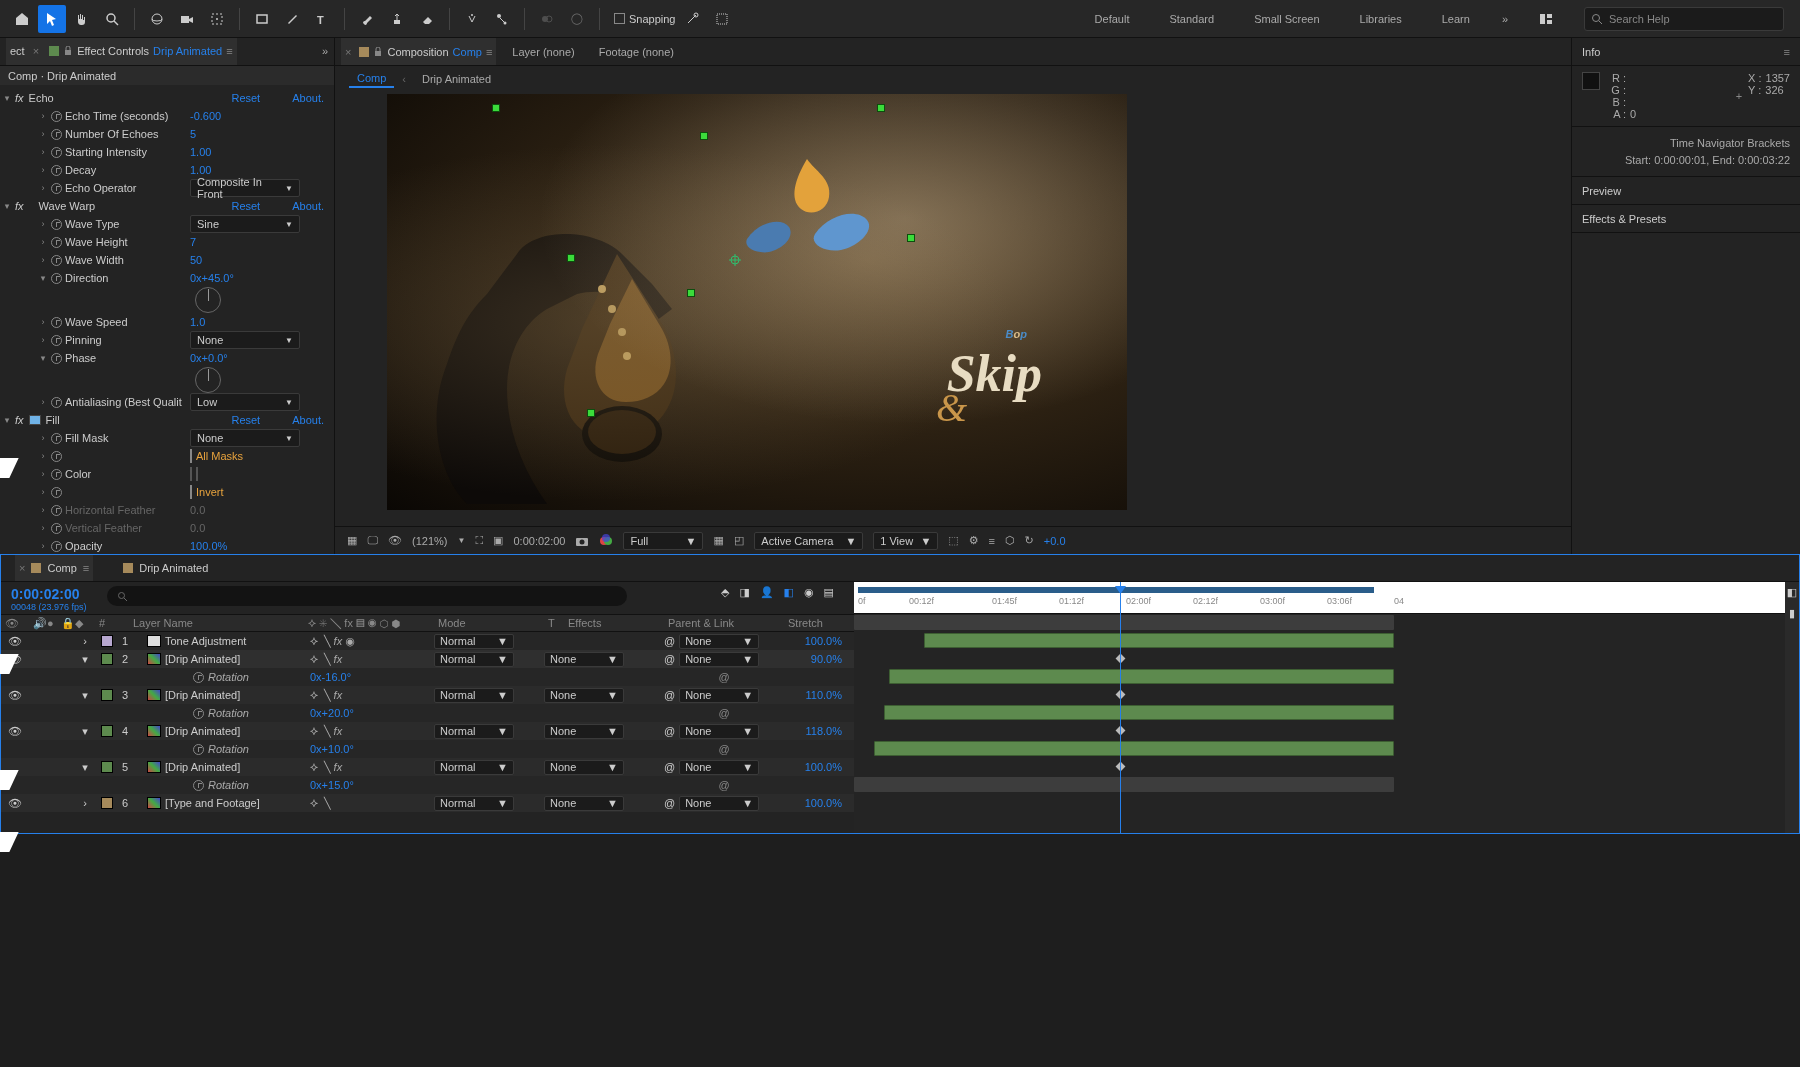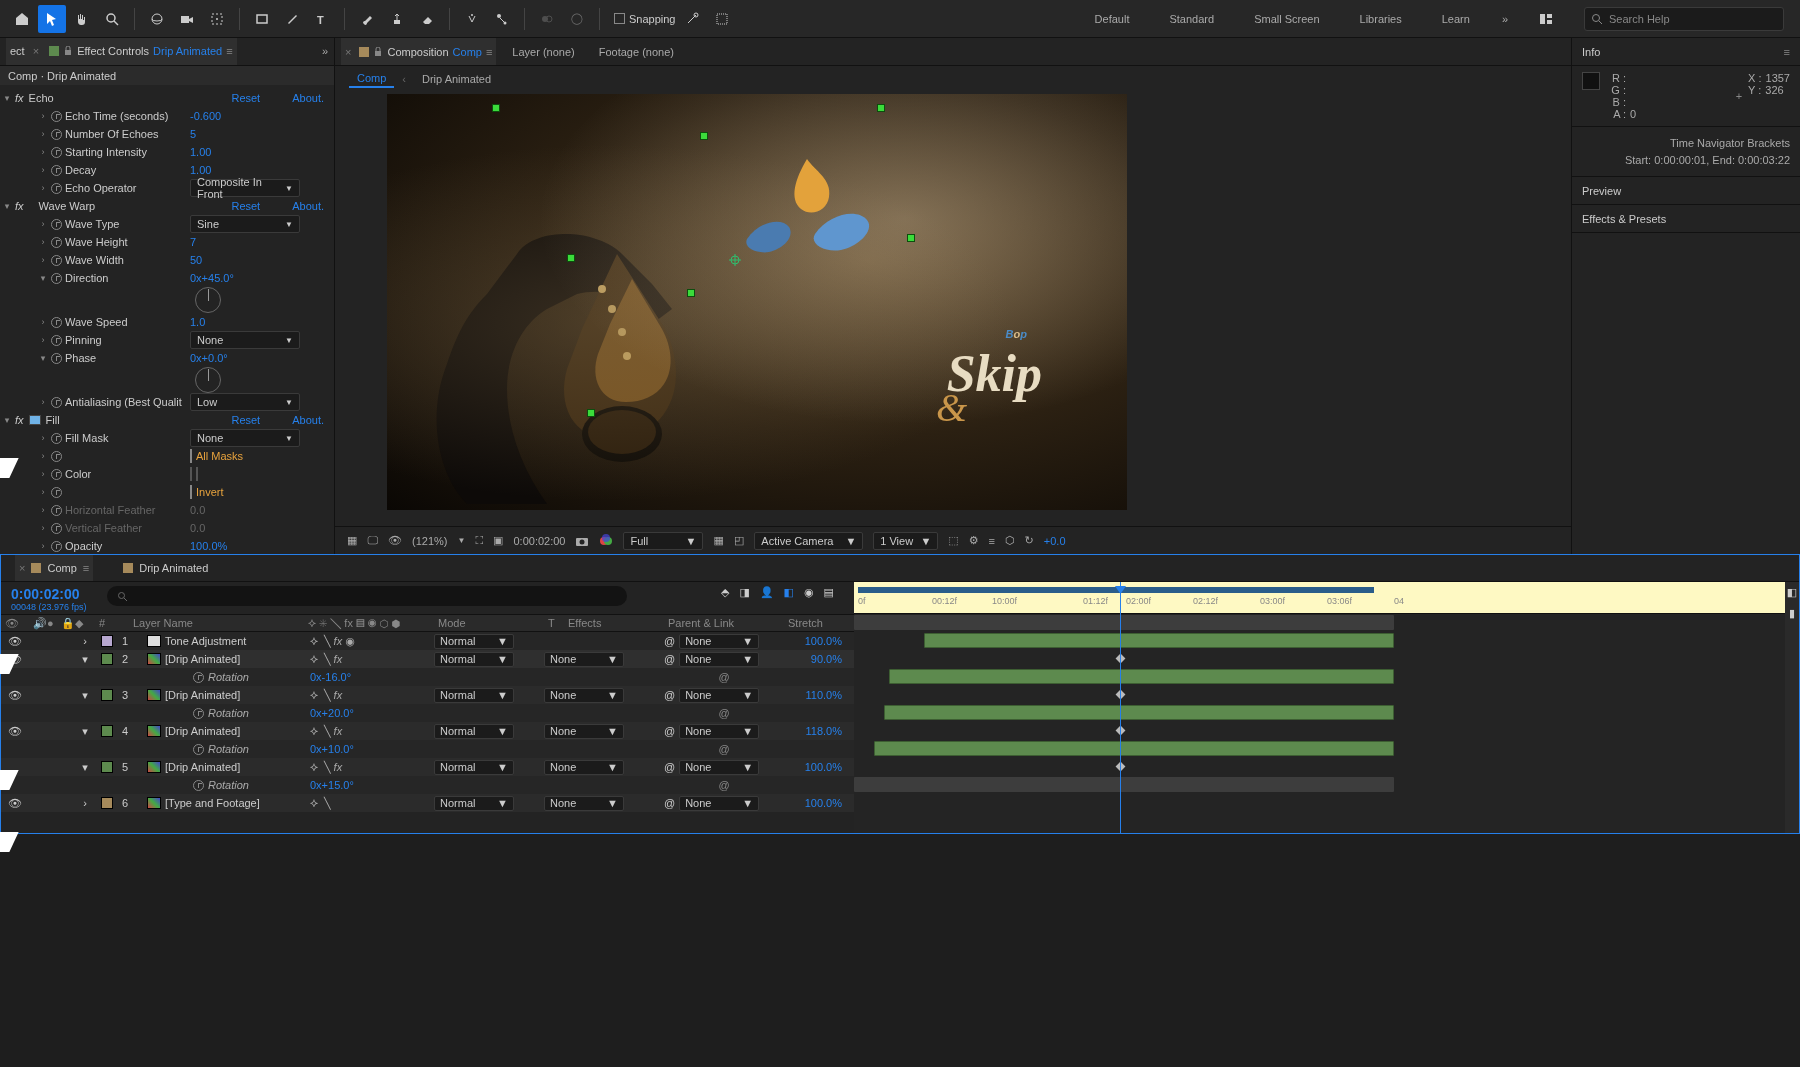--- a/index.html
+++ b/index.html
@@ -80,21 +80,21 @@
 .lr-sw { width: 12px; height: 12px; margin: 0 4px; border: 1px solid #000; }
 .lr-name { flex: 1; color: #ccc; display: flex; align-items: center; gap: 4px; padding-left: 14px; }
 .lr-name.sub { padding-left: 60px; color: #aaa; font-style: italic; }
 .lr-ctrls { width: 130px; display: flex; gap: 3px; align-items: center; padding-left: 6px; color: #aaa; }
 .lr-mode { width: 110px; }
 .lr-trk { width: 120px; }
 .lr-par { width: 120px; }
 .lr-str { width: 70px; color: #2680eb; text-align: right; padding-right: 12px; }
 .sel-dd { background: #1b1b1b; height: 15px; display: flex; align-items: center; justify-content: space-between; padding: 0 5px; width: 80px; border: 1px solid #3a3a3a; color: #ccc; border-radius: 2px; font-size: 10px; }
 .tl-right { flex: 1; position: relative; background: #242424; }
-.tl-ruler { height: 32px; background: #fef9c3; position: relative; border-bottom: 1px solid #111; }
+.tl-ruler { height: 32px; background: #ffffff; position: relative; border-bottom: 1px solid #111; }
 .tick { position: absolute; top: 14px; font-size: 9px; color: #888; }
 .workarea { position: absolute; top: 5px; height: 6px; background: #2a5d8a; }
 .playhead { position: absolute; top: 0; bottom: 0; width: 1px; background: #2680eb; }
 .playhead::before { content: ""; position: absolute; top: 4px; left: -5px; width: 11px; height: 8px; background: #2680eb; clip-path: polygon(0 0, 100% 0, 50% 100%); }
 .bar { position: absolute; height: 15px; border-radius: 1px; }
 .bar.g { background: #5d8a4e; border: 1px solid #3d5e32; }
 .bar.grey { background: #3d3d3d; }
 .kf { position: absolute; width: 7px; height: 7px; background: #bbb; transform: rotate(45deg); }
 .bottom-hatch { position: absolute; left: 0; width: 28px; }
 .hatch { width: 28px; height: 20px; background: #fff; transform: skewX(-25deg); margin-left: -14px; }
@@ -949,23 +949,23 @@
               </div>
             </span>
     <span class="lr-str">100.0%</span>
           </div>
         </div>
     </div>
     <div class="tl-right">
       <div class="tl-ruler" id="tl-ruler">
         <div class="workarea" style="left:4px;width:516px"></div>
       <span class="tick" style="left: 4px;">0f</span>
-          <span class="tick" style="left: 78px; text-align: center;">00:12f</span>
-          <span class="tick" style="left: 138px;">10:00f</span>
-          <span class="tick" style="left: 205px; margin-left: 24px;">01:12f</span>
+          <span class="tick" style="left: 55px; text-align: center;">00:12f</span>
+          <span class="tick" style="left: 138px;">01:45f</span>
+          <span class="tick" style="left: 205px;">01:12f</span>
           <span class="tick" style="left: 272px;">02:00f</span>
           <span class="tick" style="left: 339px;">02:12f</span>
           <span class="tick" style="left: 406px;">03:00f</span>
           <span class="tick" style="left: 473px;">03:06f</span>
           <span class="tick" style="left: 540px;">04</span>
         </div>
       <div id="tl-bars" style="position:relative">
           <div class="bar grey" style="top: 1px; left: 0px; width: 540px;"></div>
           <div class="bar g" style="top: 19px; left: 70px; width: 470px;"></div>
           <div class="kf" style="top: 41px; left: 263px;"></div>

